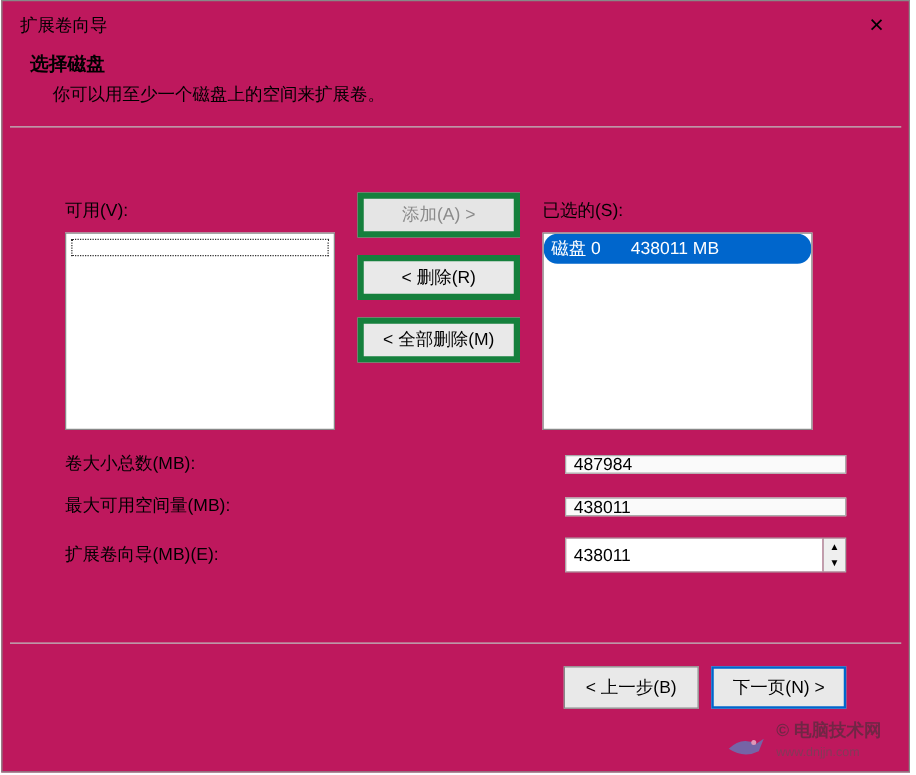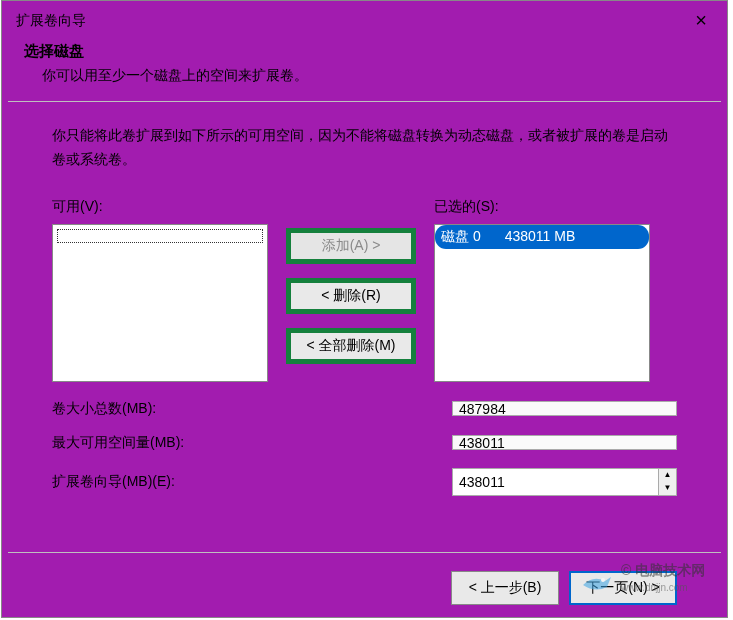--- a/index.html
+++ b/index.html
@@ -10,21 +10,21 @@
       width: 733px;
       height: 620px;
       position: relative;
       overflow: hidden;
     }
     .window {
       border: 1px solid #888;
       width: 727px;
       height: 618px;
       margin: 0 1px;
-      background: #a21caf;
+      background: #be185d;
       position: relative;
     }
     .titlebar {
       display: flex;
       justify-content: space-between;
       align-items: center;
       padding: 8px 14px 4px 14px;
     }
     .close-x {
       font-size: 20px;
@@ -61,20 +61,21 @@
       display: flex;
       align-items: flex-start;
       gap: 18px;
       margin-bottom: 18px;
     }
     .col-left, .col-right { flex: 0 0 216px; }
     .col-mid { flex: 0 0 130px; display: flex; flex-direction: column; gap: 14px; padding-top: 30px; }
     .col-label {
       font-size: 14px;
       margin-bottom: 8px;
+      margin-top: 36px;
     }
     .listbox {
       width: 216px;
       height: 158px;
       border: 1px solid #888;
       background: #fff;
       overflow: hidden;
     }
     .listbox-inner-highlight {
       border: 1px dotted #333;
@@ -173,21 +174,21 @@
       font-size: 14px;
       font-family: inherit;
       cursor: pointer;
     }
     .footer-btn.primary {
       border: 2px solid #0066cc;
     }
     .watermark {
       position: absolute;
       right: 6px;
-      bottom: 20px;
+      bottom: 6px;
       opacity: 0.55;
       pointer-events: none;
       margin-top: 44px;
     }
     .watermark svg { display: block; }
   </style>
 </head>
 <body>
 
 <div class="window">
@@ -199,21 +200,20 @@
 
   <div class="header-section">
     <div class="header-title">选择磁盘</div>
     <div class="header-desc">你可以用至少一个磁盘上的空间来扩展卷。</div>
   </div>
 
   <hr class="divider">
 
   <div class="body-section">
 
-    <div class="info-text">你只能将此卷扩展到如下所示的可用空间，因为不能将磁盘转换为动态磁盘，或者被扩展的卷是启动卷或系统卷。</div>
 
     <div class="columns">
       <div class="col-left">
         <div class="col-label">可用(V):</div>
         <div class="listbox">
           <div class="listbox-inner-highlight"></div>
         </div>
       </div>
 
       <div class="col-mid">

